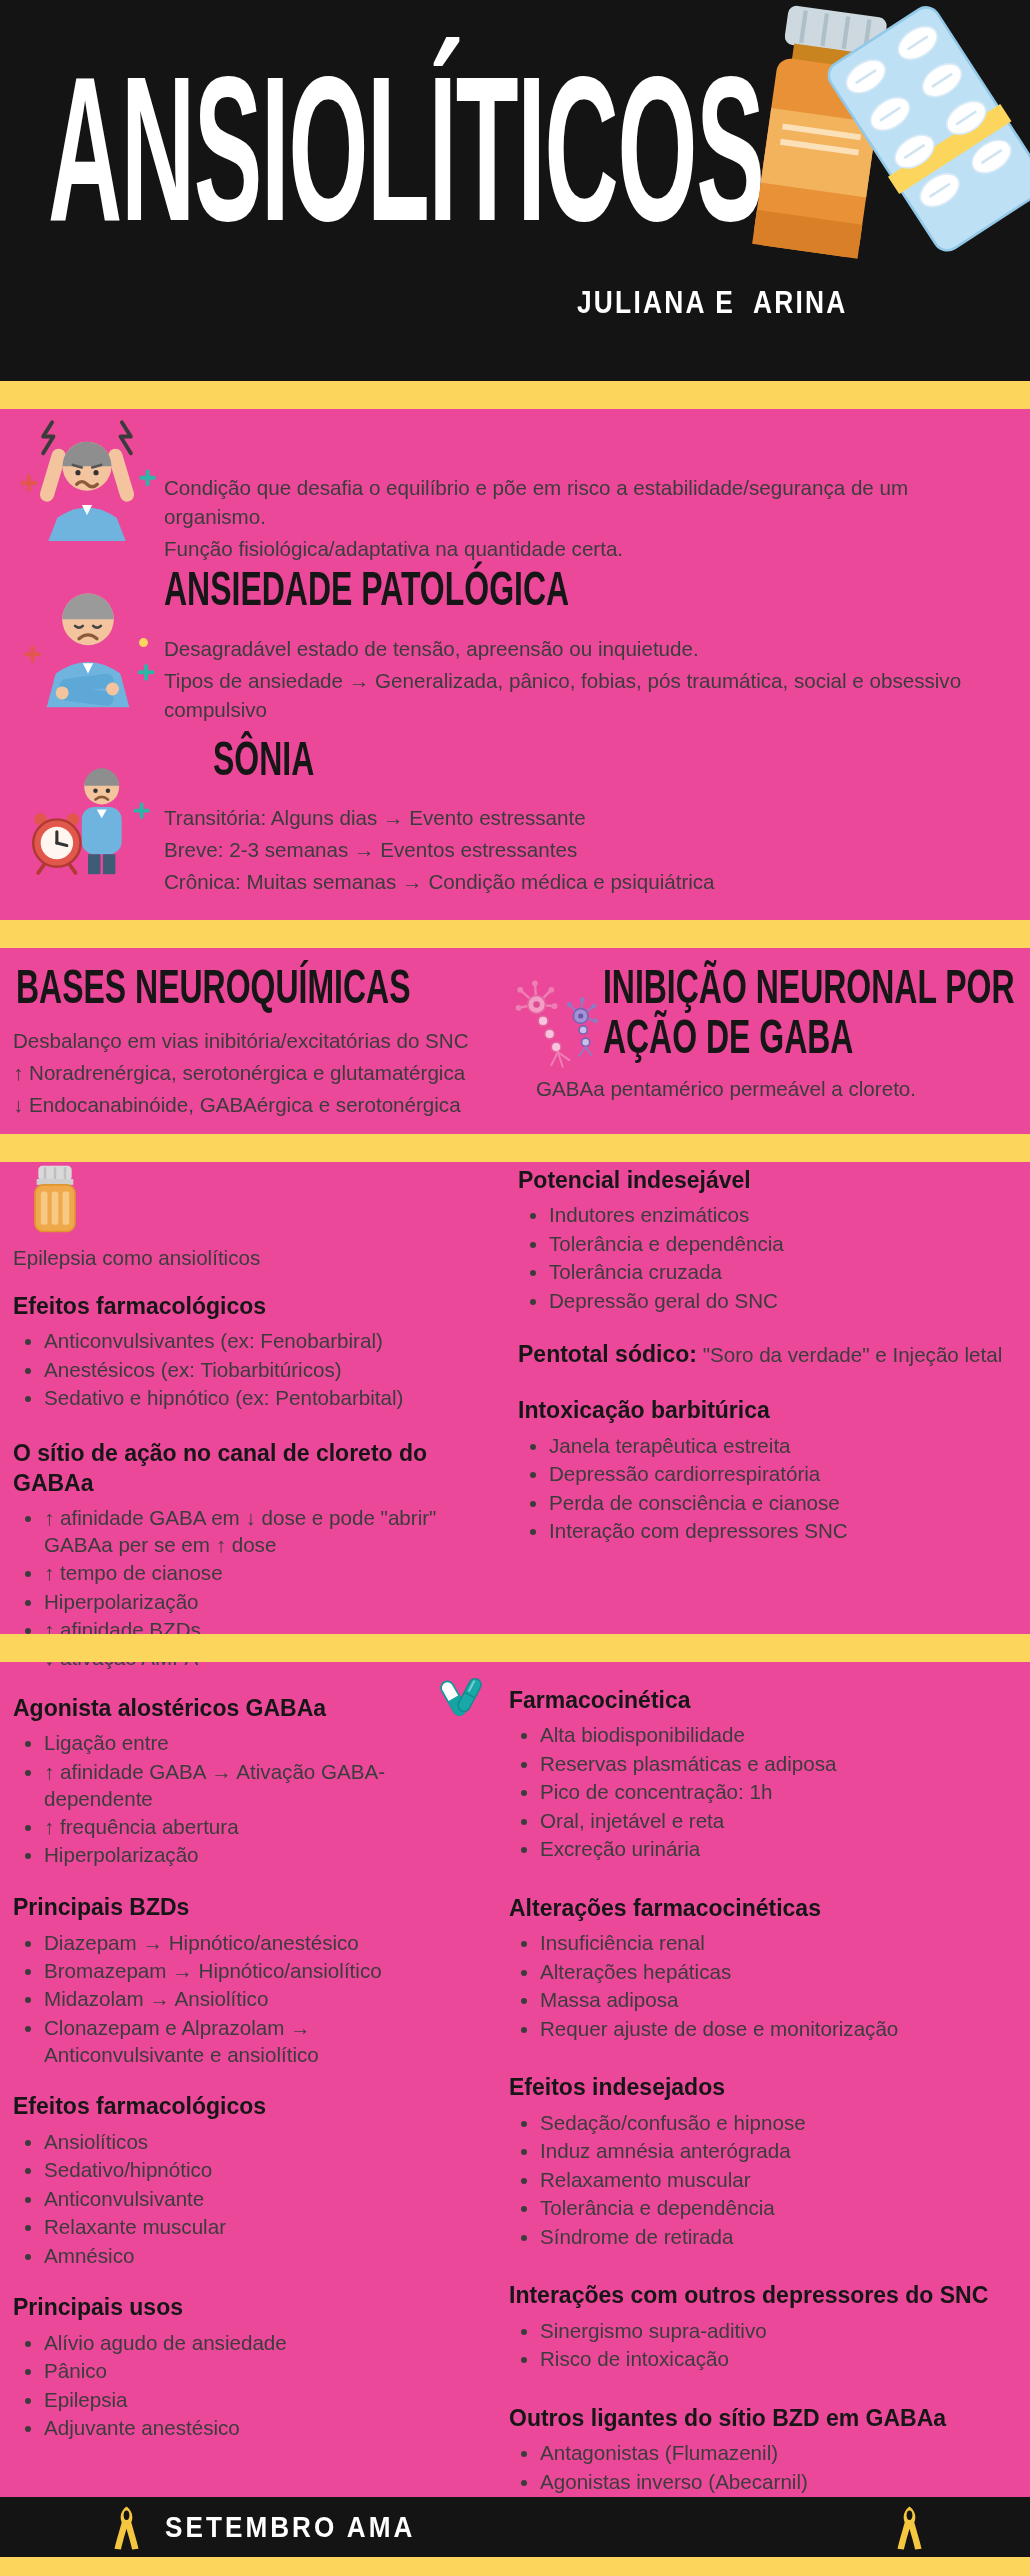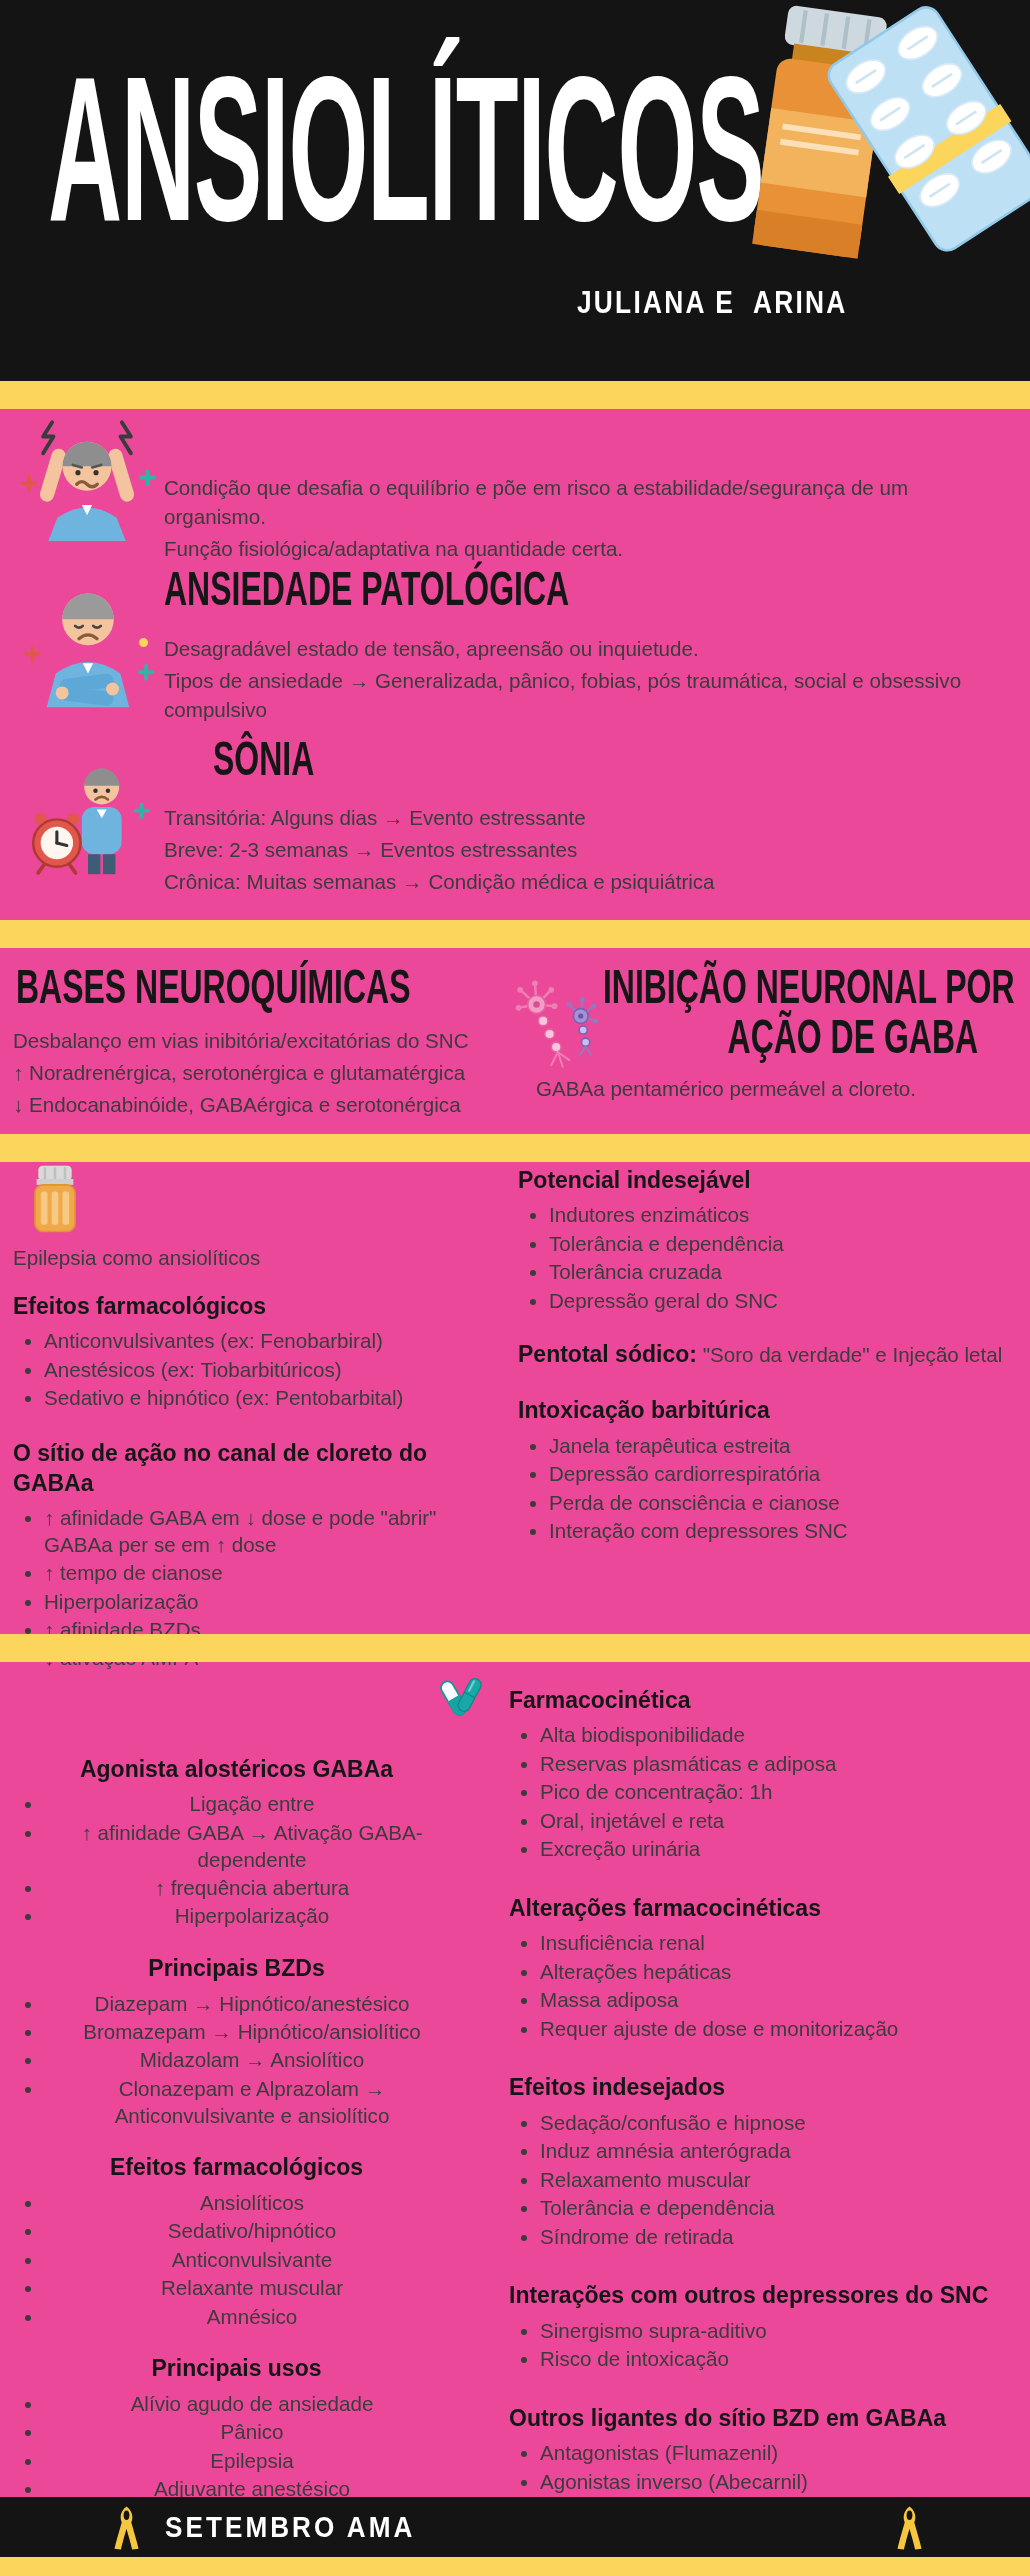--- a/index.html
+++ b/index.html
@@ -197,21 +197,21 @@
         <circle cx="102" cy="52" r="3" fill="#8E7CC3"></circle>
       <circle cx="84" cy="46" r="9" fill="#A393D6" stroke="#7763B4" stroke-width="2"></circle>
       <circle cx="84" cy="46" r="3.2" fill="#6A57A8"></circle>
       <circle cx="87" cy="63" r="5" fill="#C9BFE8" stroke="#7763B4" stroke-width="2"></circle>
       <circle cx="90" cy="78" r="5" fill="#C9BFE8" stroke="#7763B4" stroke-width="2"></circle>
       <g stroke="#8E7CC3" stroke-width="2.2" stroke-linecap="round">
         <line x1="90" y1="84" x2="82" y2="95"></line>
           <line x1="90" y1="84" x2="97" y2="94"></line>
       </g>
     </svg>
-    <div class="abs" style="left:550px;top:963px;width:481px;text-align:right;">
+    <div class="abs" style="left:550px;top:963px;width:481px;text-align:left;">
       <span class="h1 h1c">INIBIÇÃO NEURONAL POR</span>
       <span class="h1 h1c" style="margin-top:8.6px;">AÇÃO DE GABA</span>
     </div>
     <div class="abs body-text" style="left:536px;top:1075px;width:481px;">GABAa pentamérico permeável a cloreto.</div>
   </div>
 
   <div class="abs band" style="top:1134px;"></div>
 
   <div>
     <div class="abs" style="left:13px;top:1164px;width:471px;">
@@ -272,21 +272,21 @@
         <rect x="21" y="14" width="18" height="52" rx="9" fill="#ffffff" stroke="#12999A" stroke-width="2.5"></rect>
         <path d="M21 40 h18 v17 a9 9 0 0 1 -9 9 a9 9 0 0 1 -9 -9 z" fill="#16A3A3"></path>
       </g>
       <g transform="rotate(28 52 36)">
         <rect x="44" y="10" width="17" height="50" rx="8.5" fill="#18A8A8" stroke="#0E8B8B" stroke-width="2"></rect>
         <line x1="44.5" y1="35" x2="60.5" y2="35" stroke="#0E8B8B" stroke-width="2"></line>
         <line x1="49" y1="15" x2="49" y2="30" stroke="#6FD0CC" stroke-width="3" stroke-linecap="round"></line>
       </g>
     </svg>
 
-    <div class="abs" style="left:13px;top:1755px;width:447px;text-align:center;">
+    <div class="abs" style="left:13px;top:1694px;width:447px;">
       <div class="list-h">Agonista alostéricos GABAa</div>
       <ul class="blist">
           <li>Ligação entre</li>
           <li>↑ afinidade GABA → Ativação GABA-dependente</li>
           <li>↑ frequência abertura</li>
           <li>Hiperpolarização</li>
         </ul>
       <div class="list-h gap28">Principais BZDs</div>
       <ul class="blist">
           <li>Diazepam → Hipnótico/anestésico</li>

